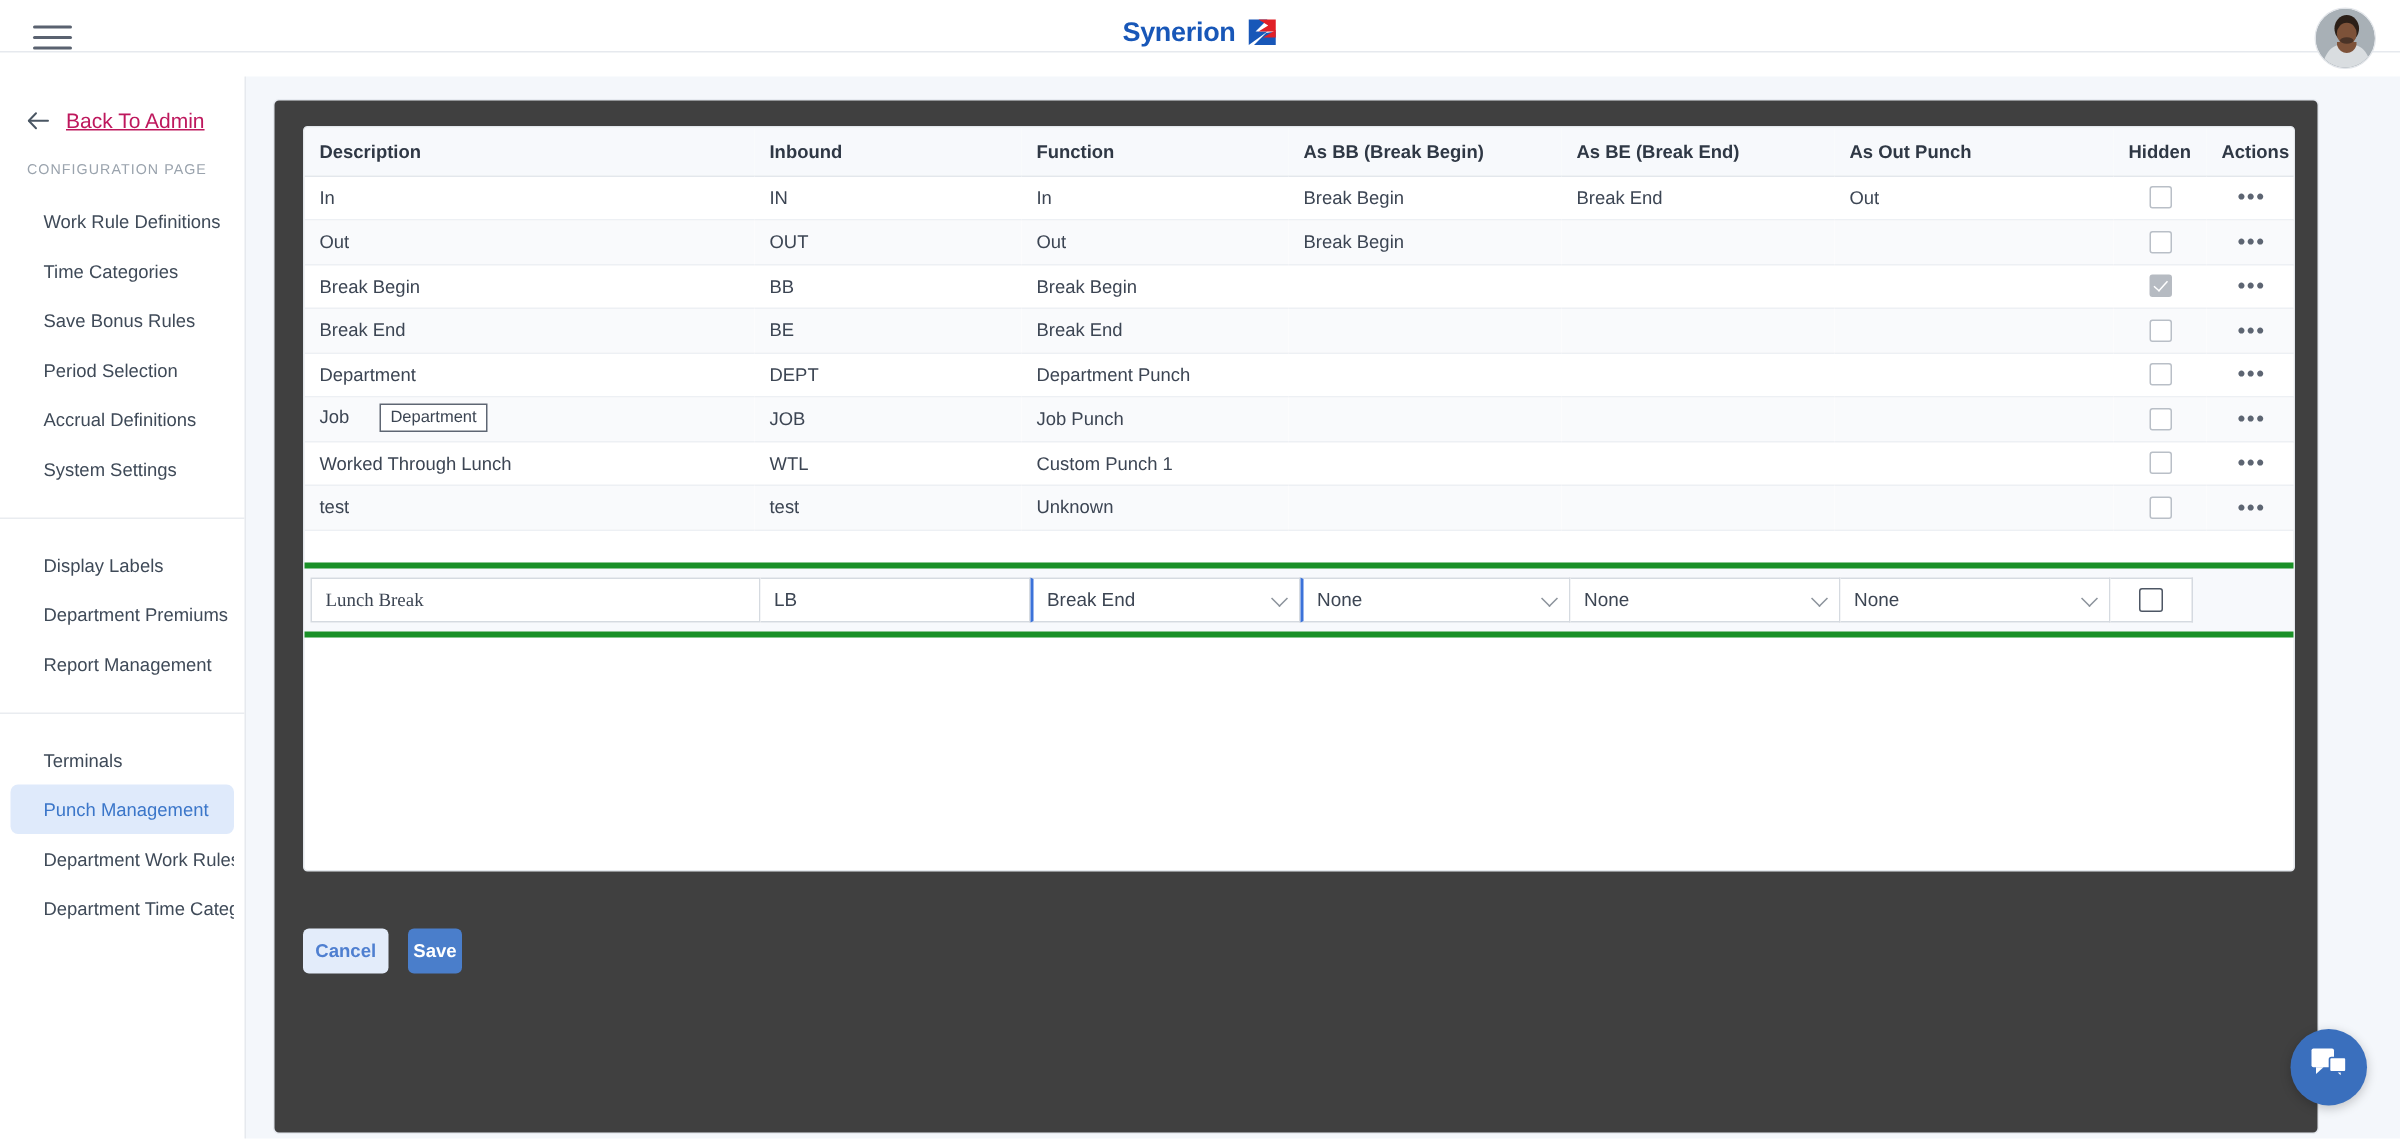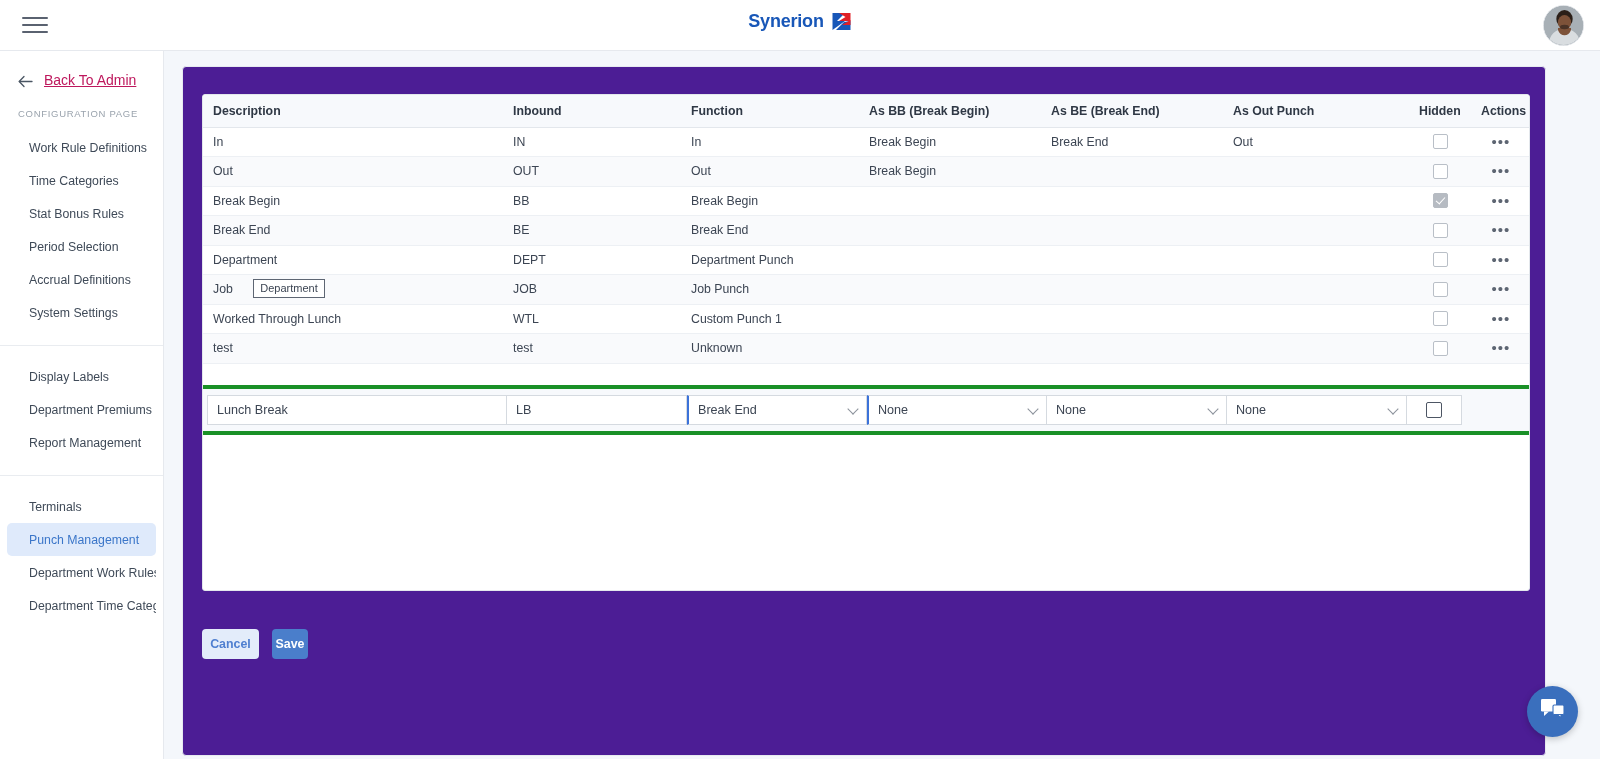--- a/index.html
+++ b/index.html
@@ -6,21 +6,21 @@
   html, body {
     width: 1600px; height: 759px;
     font-family: "Liberation Sans", sans-serif;
     background: #ffffff;
     overflow: hidden;
   }
 
   
   .topbar {
     position: absolute; top: 0; left: 0;
-    width: 1600px; height: 51px;
+    width: 1600px; height: 35px;
     background: #ffffff;
     border-bottom: 1px solid #e6e9ee;
     display: flex; align-items: center;
   }
   .hamburger {
     position: absolute; left: 22px; top: 13px;
     width: 26px; height: 24px;
     display: flex; flex-direction: column; justify-content: center; gap: 5px;
     cursor: pointer;
   }
@@ -74,24 +74,24 @@
 
   
   .main {
     position: absolute; top: 51px; left: 164px;
     width: 1436px; height: 708px;
     background: #f4f7fb;
     padding: 15px 18px 0 18px;
   }
   .card {
     width: 1364px; height: 690px;
-    background: #4c1d95;
+    background: #404040;
     border: 1px solid #e6eaf0;
     border-radius: 4px;
-    padding: 27px 19px 0 19px;
+    padding: 17px 19px 0 19px;
     position: relative;
   }
 
   
   .tbl-wrap {
     width: 1328px; height: 497px;
     border: 1px solid #e3e7ec;
     border-radius: 3px;
     overflow: hidden;
     position: relative;
@@ -164,21 +164,21 @@
     z-index: 5;
   }
   .ef {
     height: 30px; background: #ffffff;
     border: 1px solid #d5dae0;
     display: flex; align-items: center;
     font-size: 12.6px; color: #3c4553;
     padding: 0 9px;
     position: relative;
   }
-  .ef.text-desc { width: 300px; }
+  .ef.text-desc { width: 300px; font-family: Liberation Serif, serif; }
   .ef.text-inb  { width: 180px; border-left: none; }
   .ef.sel-func  { width: 180px; border-left: 2px solid #3b72d9; }
   .ef.sel-bb    { width: 180px; border-left: 2px solid #3b72d9; }
   .ef.sel-be    { width: 180px; border-left: none; }
   .ef.sel-out   { width: 180px; border-left: none; }
   .ef.cb-cell   { width: 55px; justify-content: center; border-left: none; }
   .chev {
     position: absolute; right: 9px; top: 50%;
     width: 8px; height: 8px; margin-top: -5px;
     border-right: 1.4px solid #8b929b; border-bottom: 1.4px solid #8b929b;
@@ -258,21 +258,21 @@
   <div class="section-title">CONFIGURATION PAGE</div>
 
   <div class="nav-group">
     <div class="nav-item">
         <span>Work Rule Definitions</span>
       </div>
     <div class="nav-item">
         <span>Time Categories</span>
       </div>
     <div class="nav-item">
-        <span>Stat Bonus Rules</span>
+        <span>Save Bonus Rules</span>
       </div>
     <div class="nav-item">
         <span>Period Selection</span>
       </div>
     <div class="nav-item">
         <span>Accrual Definitions</span>
       </div>
     <div class="nav-item">
         <span>System Settings</span>
       </div>

